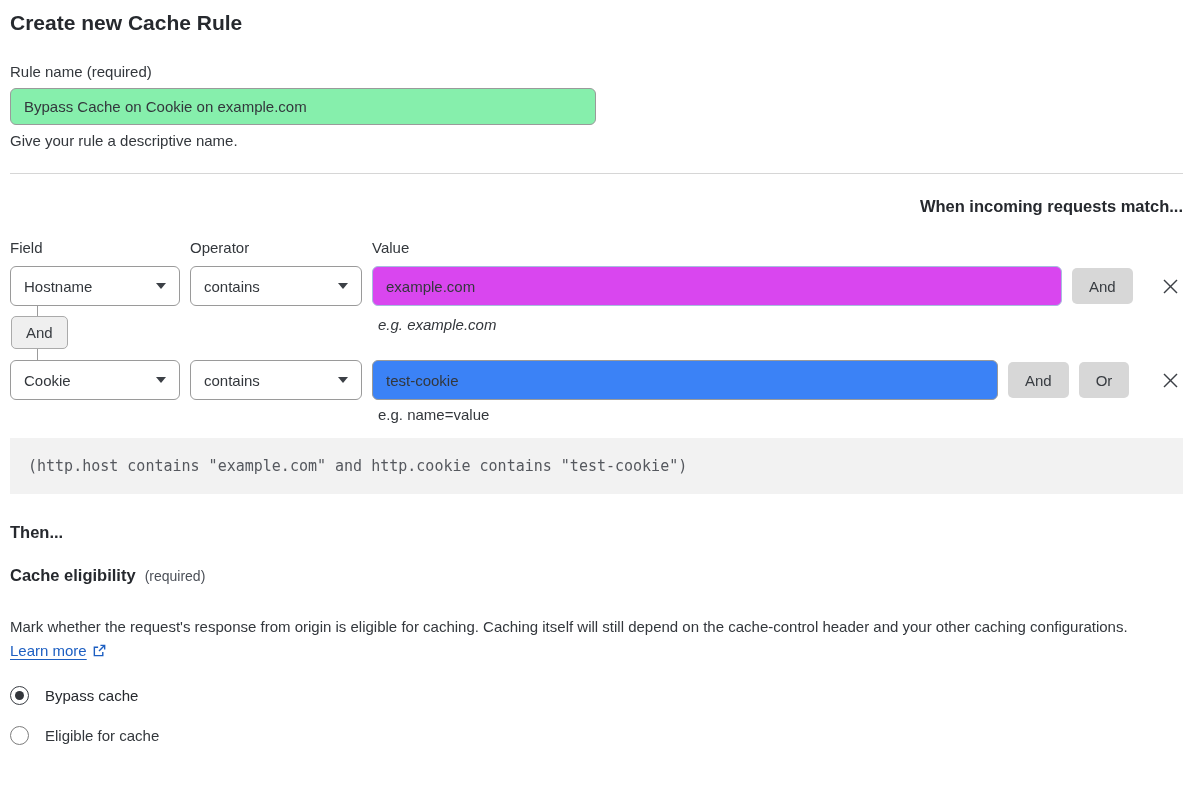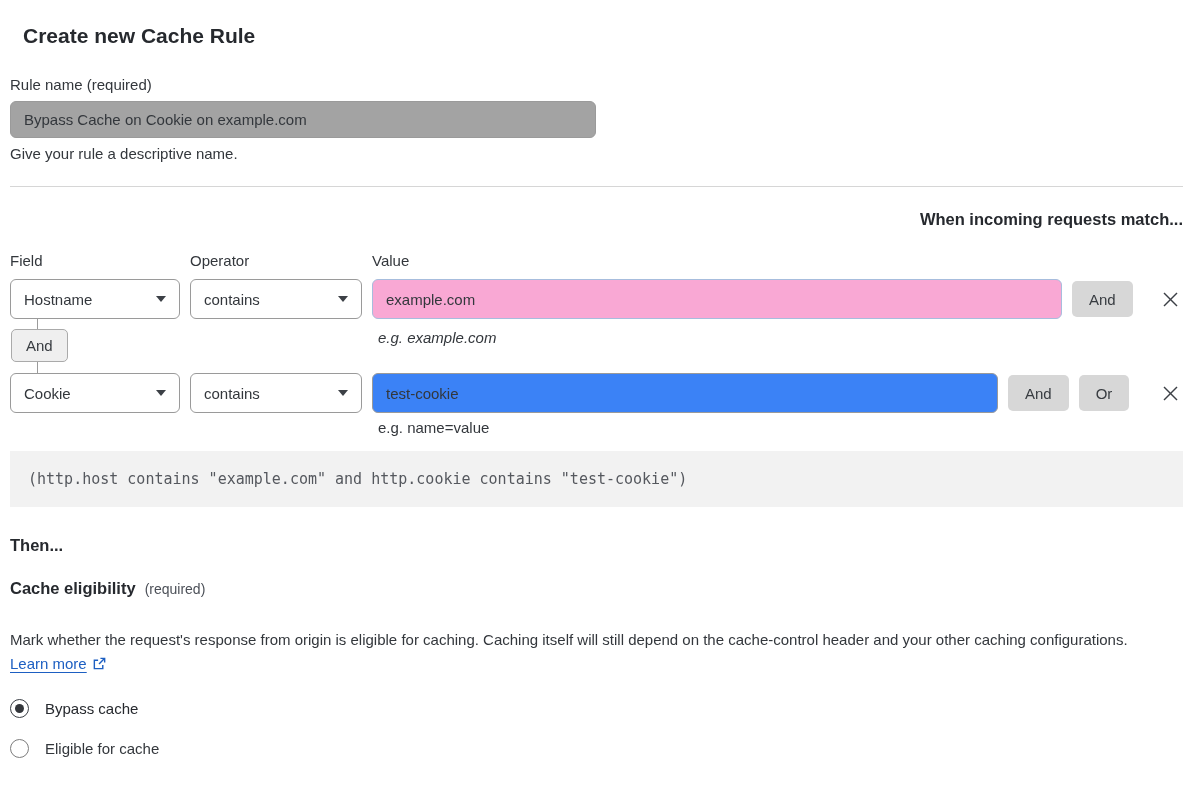--- a/index.html
+++ b/index.html
@@ -6,21 +6,21 @@
   html, body { margin: 0; padding: 0; background: #ffffff; }
   body {
     width: 1200px; height: 793px;
     font-family: "Liberation Sans", sans-serif;
     color: #33373c;
     font-size: 15px;
   }
   .page { padding: 9px 17px 30px 10px; }
 
   h1.page-title {
-    margin: 13px;
+    margin: 0;
     font-size: 21px;
     font-weight: 700;
     line-height: 27px;
     color: #26292e;
   }
   .section-heading {
     font-size: 16.5px;
     font-weight: 700;
     color: #26292e;
     line-height: 20px;
@@ -30,21 +30,21 @@
   .rule-name-input {
     display: block;
     margin-top: 7px;
     width: 586px; height: 37px;
     border: 1px solid #9a9a9a;
     border-radius: 6px;
     padding: 0 13px;
     font-family: "Liberation Sans", sans-serif;
     font-size: 15px;
     color: #33373c;
-    background: #a3a3a3;
+    background: #86efac;
     outline: none;
   }
   .help-text { margin-top: 7px; line-height: 18px; }
 
   .divider {
     margin-top: 23px;
     height: 1px;
     background: #d6d6d6;
     border: none;
   }
@@ -83,21 +83,21 @@
     border: 1px solid #9a9a9a;
     border-radius: 6px;
     padding: 0 13px;
     font-family: "Liberation Sans", sans-serif;
     font-size: 15px;
     color: #33373c;
     background: #3b82f6;
     outline: none;
   }
   .value-input.focused {
-    background: #f9a8d4;
+    background: #d946ef;
     border-color: #a7bddd;
   }
   .value-1 { width: 690px; }
   .value-2 { width: 626px; }
 
   .logic-btn {
     height: 36px;
     padding: 0 17px;
     border: none;
     border-radius: 5px;

